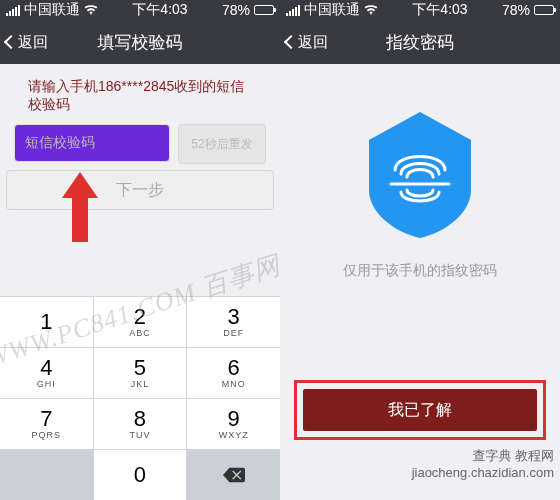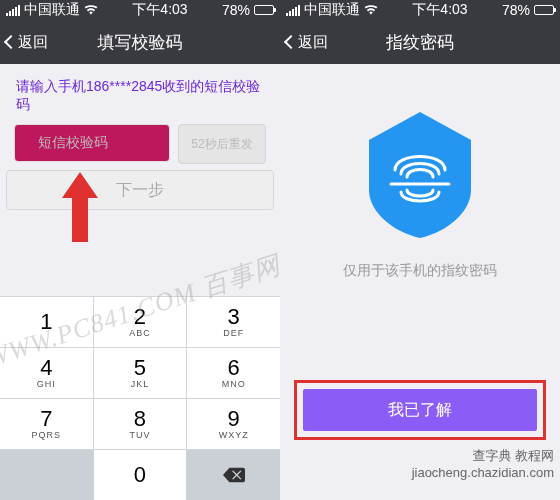--- a/index.html
+++ b/index.html
@@ -12,39 +12,39 @@
 .sig i{width:2px;background:#fff;display:inline-block}
 .sig i:nth-child(1){height:3px}.sig i:nth-child(2){height:5px}.sig i:nth-child(3){height:7px}.sig i:nth-child(4){height:9px}.sig i:nth-child(5){height:11px}
 .batt{display:inline-flex;align-items:center}
 .batt-body{width:20px;height:10px;border:1px solid #fff;border-radius:2px;position:relative}
 .batt-body::after{content:"";position:absolute;right:-3px;top:2px;width:2px;height:4px;background:#fff;border-radius:0 1px 1px 0}
 .batt-fill{height:100%;width:78%;background:#fff}
 .navbar{height:44px;background:#393a3f;color:#fff;display:flex;align-items:center;justify-content:center;position:relative;font-size:17px}
 .back{position:absolute;left:6px;display:flex;align-items:center;font-size:15px;cursor:pointer}
 .chev{width:10px;height:10px;border-left:2px solid #fff;border-bottom:2px solid #fff;transform:rotate(45deg);margin-right:2px}
 .content{flex:1;position:relative}
-.instr{padding:14px 16px 10px;font-size:14px;color:#6d28d9}
+.instr{padding:14px 28px 10px;font-size:14px;color:#7f1d1d}
 .row1{display:flex;gap:8px;padding:0 14px}
-.input{flex:1;height:38px;background:#be185d;border:1px solid #ddd;border-radius:4px;padding:0 23px;font-size:14px;color:#bbb;display:flex;align-items:center}
+.input{flex:1;height:38px;background:#6d28d9;border:1px solid #ddd;border-radius:4px;padding:0 10px;font-size:14px;color:#bbb;display:flex;align-items:center}
 .resend{width:88px;height:40px;background:#e5e5e5;border:1px solid #d6d6d6;border-radius:4px;color:#bbb;font-size:12px;display:flex;align-items:center;justify-content:center}
 .nextbtn{margin:6px;height:40px;border:1px solid #d6d6d6;border-radius:4px;background:#eee;color:#aaa;display:flex;align-items:center;justify-content:center;font-size:16px}
 .arrow-up{position:absolute;width:44px;height:70px;left:58px;top:108px}
 .arrow-up svg{width:100%;height:100%}
 .wm{position:absolute;left:-20px;top:230px;transform:rotate(-18deg);font-size:26px;color:rgba(150,150,150,0.35);font-style:italic;font-family:Georgia,serif;letter-spacing:1px;white-space:nowrap}
 .keypad{background:#d1d5db;display:grid;grid-template-columns:repeat(3,1fr);gap:1px;padding-top:1px}
 .key{background:#fff;height:50px;display:flex;flex-direction:column;align-items:center;justify-content:center;cursor:pointer}
 .key .num{font-size:22px;line-height:1;color:#000}
 .key .sub{font-size:9px;color:#555;letter-spacing:1px}
 .key.fn{background:#cbd0d6}
 .key.fn svg{width:22px;height:16px}
 .shield{width:110px;height:126px;margin:48px auto 24px;display:block}
 .txt1{text-align:center;color:#999;font-size:14px;margin-bottom:10px}
 .txt2{text-align:center;color:#666;font-size:14px}
 .cta-wrap{position:absolute;left:14px;right:14px;bottom:60px;border:3px solid #e03131;padding:6px}
-.cta{height:42px;background:#8b5cf6;color:#fff;font-size:16px;display:flex;align-items:center;justify-content:center;border-radius:2px;cursor:pointer}
+.cta{height:42px;background:#7f1d1d;color:#fff;font-size:16px;display:flex;align-items:center;justify-content:center;border-radius:2px;cursor:pointer}
 .corner{position:absolute;right:6px;bottom:18px;font-size:13px;color:#666;text-align:right;line-height:1.3}
 .wifi{width:14px;height:10px}
 </style>
 </head>
 <body>
 
 <div class="screens">
 
   <div class="screen">
     <div class="statusbar">

